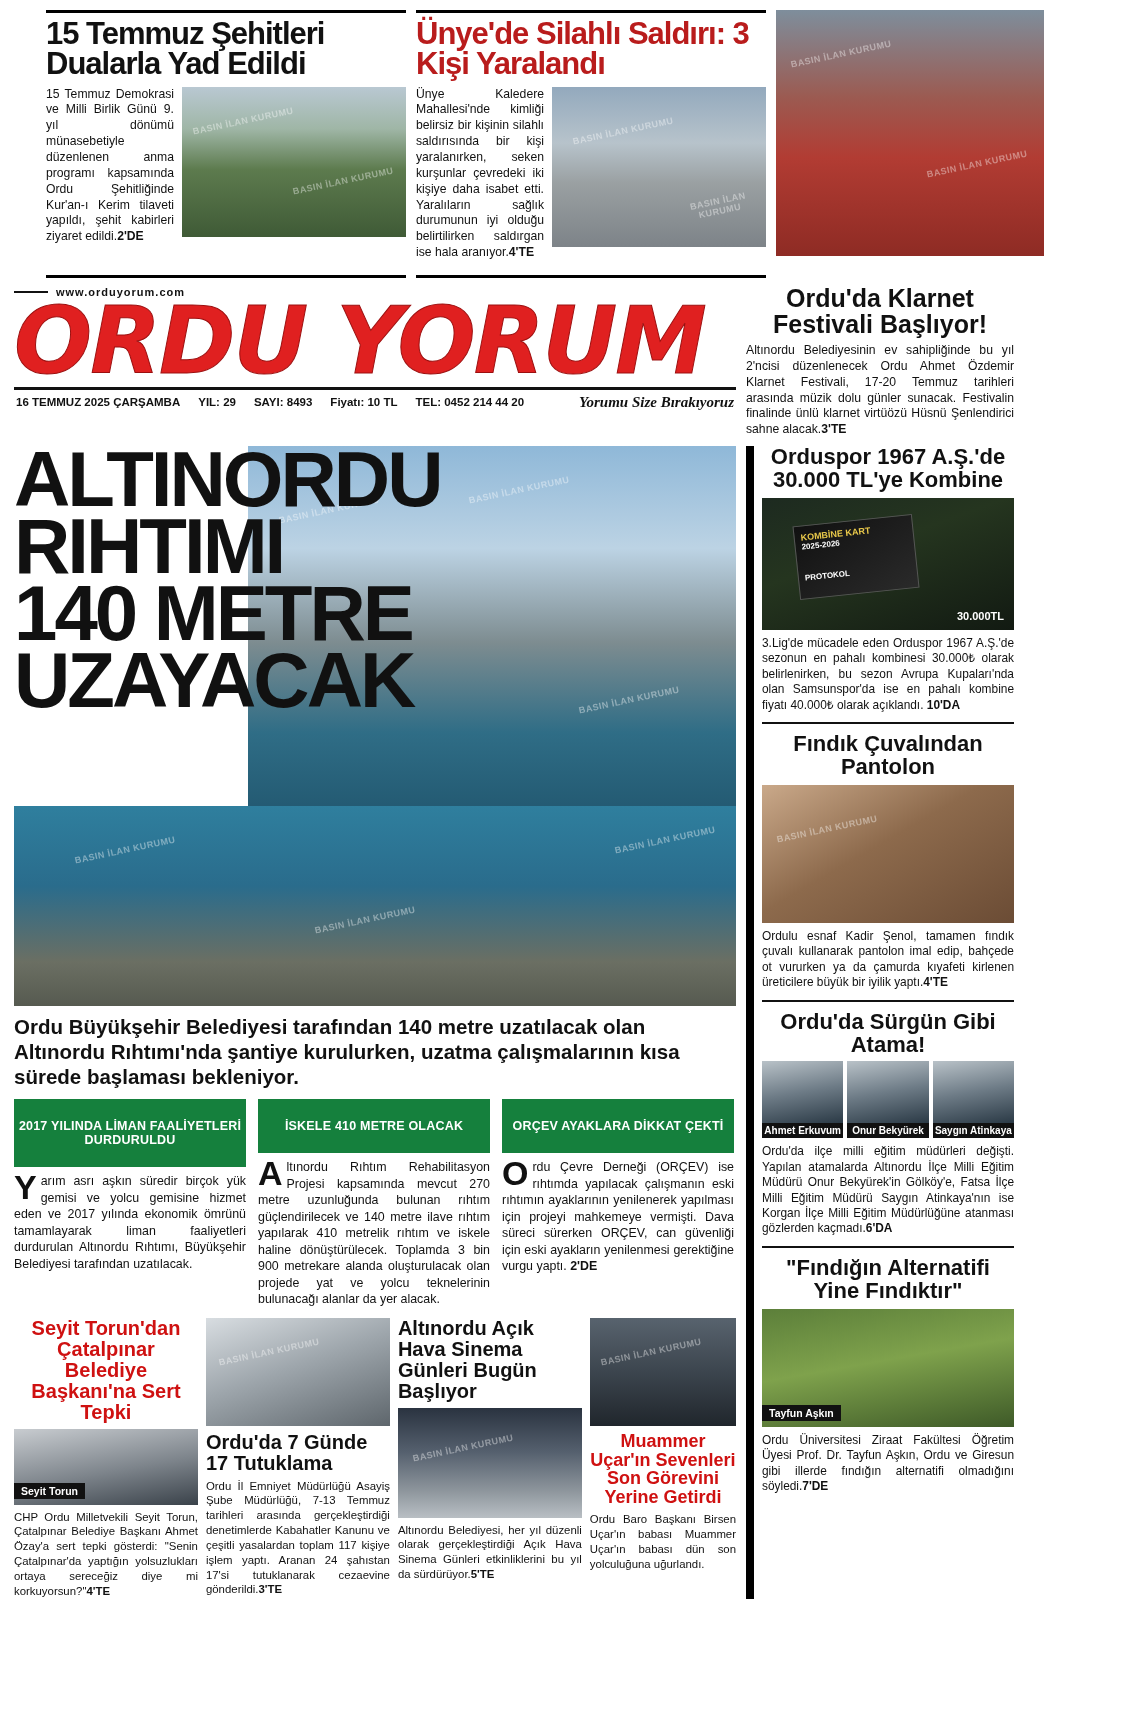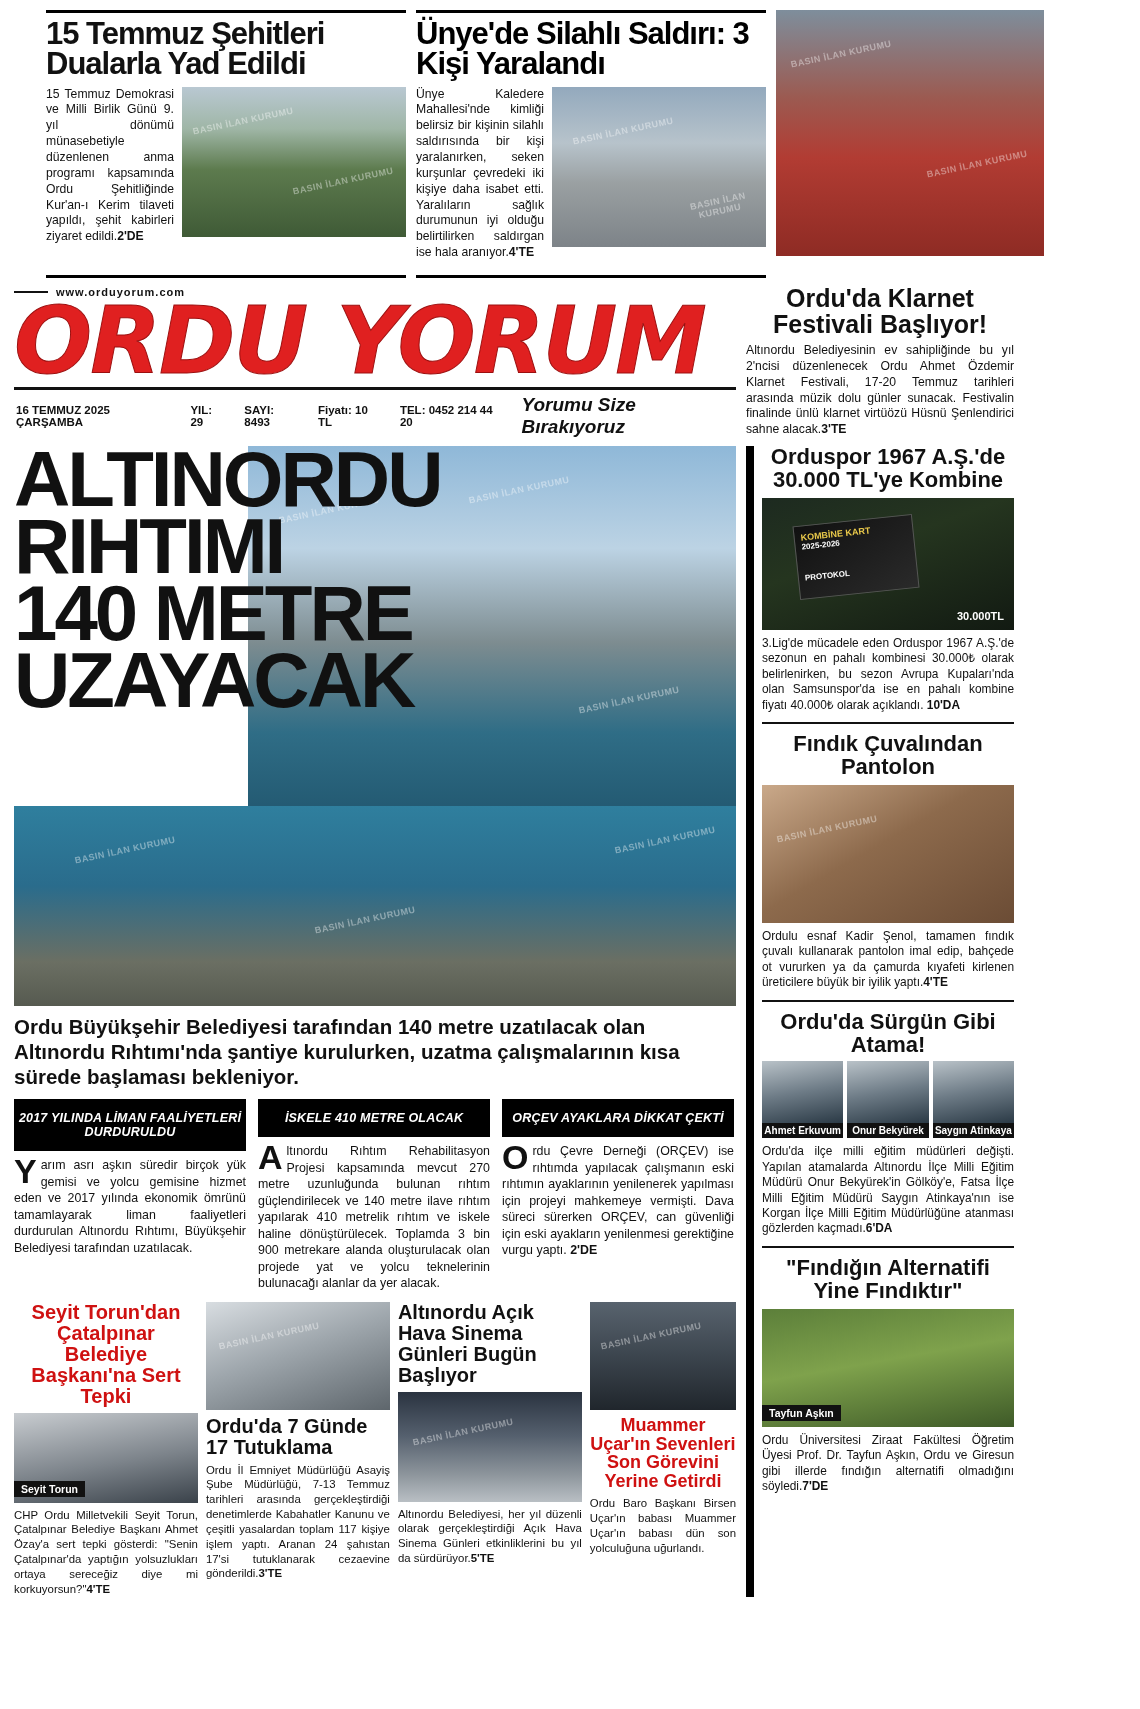--- a/index.html
+++ b/index.html
@@ -26,60 +26,60 @@
   .rule { background:#000; }
 
   
   .topstrip { display:flex; gap:10px; height:268px;margin-left:32px; }
   .t-col1 { width:360px; }
   .t-col2 { width:350px; }
   .t-col3 { width:268px; }
 
   .topbox { border-top:3px solid #000; border-bottom:3px solid #000; height:268px; padding-top:6px; }
   .t-title { font-size:31px; line-height:.96; font-weight:bold; letter-spacing:-1px; }
-  .t-title.red { color:#000000; }
+  .t-title.red { color:#b91c1c; }
   .t-flow { display:flex; gap:8px; margin-top:8px; }
   .t-text { width:128px; font-size:12.2px; line-height:1.30; text-align:justify; }
   .t-img { flex:1; height:150px; }
 
   
   .t-col3 .topphoto { width:268px; height:246px; }
 
   
   .masthead { display:flex; gap:10px; margin-top:8px; }
   .mast-left { width:722px; position:relative; }
   .site { font-size:11px; letter-spacing:1px; font-weight:bold; display:flex; align-items:center; gap:8px; margin-bottom:2px;}
   .site .dash { width:34px; height:2px; background:#111; display:inline-block; }
   .logo {
     font-size:92px; font-weight:bold; color:#e02020; letter-spacing:-2px;
     font-style:italic; line-height:.92; font-family:"DejaVu Sans", sans-serif;
     -webkit-text-stroke:1px #9b0f0f;
   }
   .mast-rule { height:3px; background:#111; margin-top:2px; }
   .mast-info { display:flex; align-items:center; gap:18px; font-size:11.5px; font-weight:bold; padding:4px 2px 0 2px;}
-  .mast-info .slogan { margin-left:auto; font-style:italic; font-weight:bold; font-size:19px; font-family:Liberation Sans, sans-serif;}
+  .mast-info .slogan { margin-left:auto; font-style:italic; font-weight:bold; font-size:15px; font-family:Liberation Serif, serif;}
   .mast-right { width:268px; }
   .mast-right .rtitle { font-size:25px; font-weight:bold; text-align:center; line-height:1.02; color:#111; }
   .mast-right .rtext { font-size:12.2px; line-height:1.30; text-align:justify; margin-top:6px; }
 
   
   .main { display:flex; gap:10px; margin-top:8px; }
   .left { width:722px; }
   .right { width:268px; border-left:8px solid #000000; padding-left:8px; }
 
   .mega { font-size:78px; font-weight:bold; line-height:.86; letter-spacing:-3px; color:#111; }
   .lead-wrap { position:relative; height:560px; }
   .lead-photo { position:absolute; right:0; top:0; width:488px; height:410px; }
   .lead-photo2 { position:absolute; left:0; top:360px; width:722px; height:200px; }
   .mega-block { position:absolute; left:0; top:0; width:470px; }
 
   .spot { font-size:20.5px; font-weight:bold; line-height:1.22; margin-top:8px; }
   .three { display:flex; gap:12px; margin-top:10px; }
   .three .col { width:232px; }
-  .bar { background:#000000; color:#fff; font-size:12.5px; font-weight:bold; text-align:center; padding:12px 2px; letter-spacing:.2px;font-style:italic;}
+  .bar { background:#15803d; color:#fff; font-size:12.5px; font-weight:bold; text-align:center; padding:20px 2px; letter-spacing:.2px;}
   .dropcap::first-letter { float:left; font-size:34px; line-height:28px; font-weight:bold; padding-right:4px; }
 
   
   .bottom { display:flex; gap:8px; margin-top:10px; }
   .b1 { width:185px; }
   .b2 { width:185px; }
   .b3 { width:185px; }
   .b4 { width:147px; }
   .b-title-red { color:#cf1111; font-size:20px; font-weight:bold; text-align:center; line-height:1.05;}
   .b-title { font-size:20px; font-weight:bold; line-height:1.05; }
@@ -228,21 +228,21 @@
             <span>Ordu Çevre Derneği (ORÇEV) ise rıhtımda yapılacak çalışmanın eski rıhtımın ayaklarının yenilenerek yapılması için projeyi mahkemeye vermişti. Dava süreci sürerken ORÇEV, can güvenliği için eski ayakların yenilenmesi gerektiğine vurgu yaptı.</span>
             <span class="ref">2'DE</span>
           </div>
         </div>
       </div>
 
       <div class="bottom">
 
         <div class="b1">
           <div class="b-title-red">Seyit Torun'dan Çatalpınar Belediye Başkanı'na Sert Tepki</div>
-          <div class="photo ph-face1" style="height:90px;margin-top:6px;position:relative;">
+          <div class="photo ph-face1" style="height:76px;margin-top:6px;position:relative;">
             <div class="capt">Seyit Torun</div>
           </div>
           <div class="b-txt">
             <span>CHP Ordu Milletvekili Seyit Torun, Çatalpınar Belediye Başkanı Ahmet Özay'a sert tepki gösterdi: "Senin Çatalpınar'da yaptığın yolsuzlukları ortaya sereceğiz diye mi korkuyorsun?"</span><span class="ref">4'TE</span>
           </div>
         </div>
 
         <div class="b2">
           <div class="photo ph-cuffs" style="height:108px;">
             <div class="wm" style="left:12px;top:30px;">BASIN İLAN KURUMU</div>

